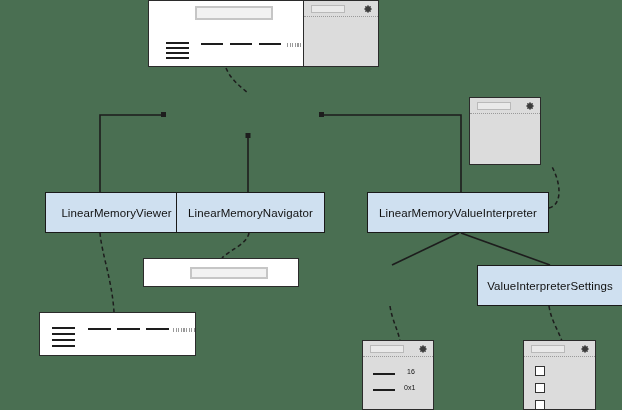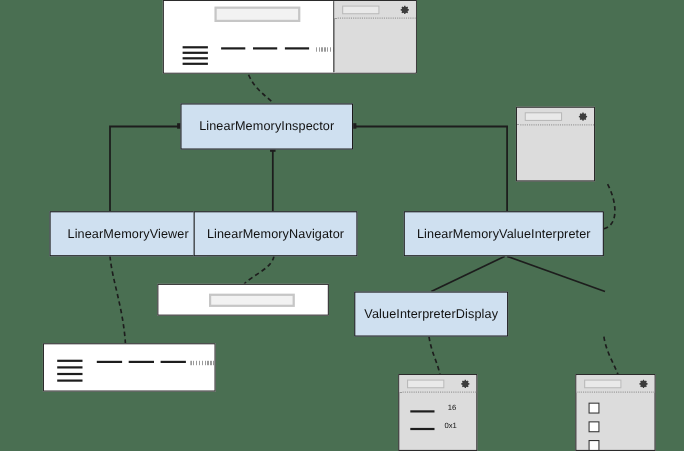--- a/index.html
+++ b/index.html
@@ -214,34 +214,31 @@
       <svg class="gear" viewBox="0 0 24 24">
         <path fill="#3c3c3c" d="M12 8a4 4 0 100 8 4 4 0 000-8zm0 6.2a2.2 2.2 0 110-4.4 2.2 2.2 0 010 4.4z"></path>
         <path fill="#3c3c3c" d="M21 13.4v-2.8l-2.3-.4a7 7 0 00-.7-1.7l1.3-1.9-2-2-1.9 1.3a7 7 0 00-1.7-.7L13.3 3h-2.6l-.4 2.2c-.6.2-1.2.4-1.7.7L6.7 4.6l-2 2L6 8.5c-.3.5-.5 1.1-.7 1.7L3 10.6v2.8l2.3.4c.2.6.4 1.2.7 1.7l-1.3 1.9 2 2 1.9-1.3c.5.3 1.1.5 1.7.7l.4 2.2h2.6l.4-2.2c.6-.2 1.2-.4 1.7-.7l1.9 1.3 2-2-1.3-1.9c.3-.5.5-1.1.7-1.7l2.3-.4z"></path>
       </svg>
     </div>
     <div class="checkbox" style="left:11px;top:25px;"></div>
     <div class="checkbox" style="left:11px;top:42px;"></div>
     <div class="checkbox" style="left:11px;top:59px;"></div>
   </div>
 
-  <div class="node" style="left:164px;top:94px;width:157px;height:42px;">
-    <span>LinearMemoryInspector</span>
-  </div>
 
   <div class="node" style="left:29px;top:192px;width:143px;height:41px;margin-left:16px;">
     <span>LinearMemoryViewer</span>
   </div>
 
   <div class="node" style="left:176px;top:192px;width:149px;height:41px;">
     <span>LinearMemoryNavigator</span>
   </div>
 
   <div class="node" style="left:367px;top:192px;width:182px;height:41px;">
     <span>LinearMemoryValueInterpreter</span>
   </div>
 
-  <div class="node" style="left:322px;top:265px;width:140px;height:41px;">
-    <span>ValueInterpreterDisplay</span>
-  </div>
-
+
+  <div class="node" style="left:477px;top:265px;width:146px;height:41px;">
+    <span>ValueInterpreterSettings</span>
+  </div>
 
 </div>
 
 </body></html>

